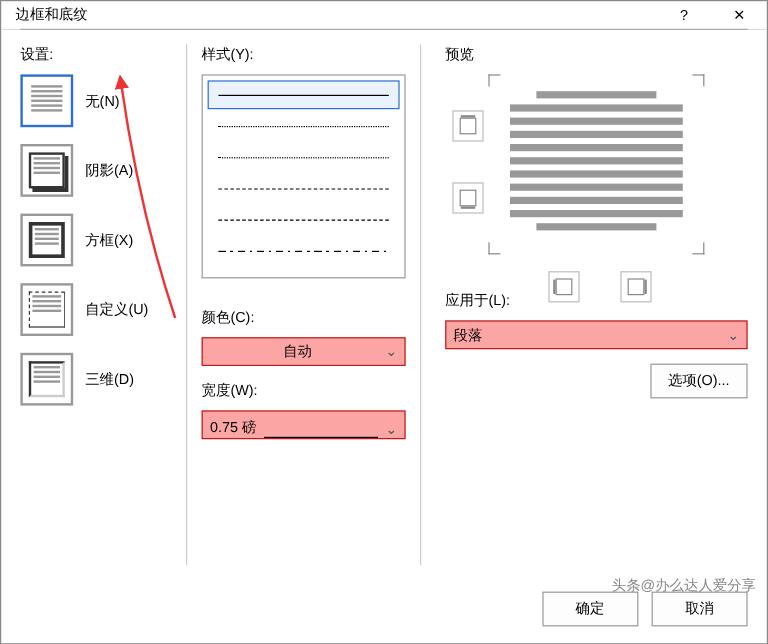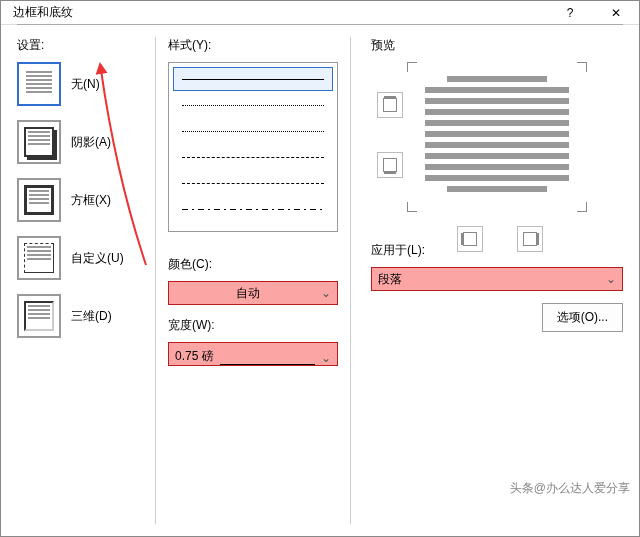--- a/index.html
+++ b/index.html
@@ -238,15 +238,19 @@
       <defs>
           <marker id="ah" markerWidth="8" markerHeight="8" refX="2" refY="3" orient="auto">
             <path d="M0,0 L6,3 L0,6 Z" fill="#e33"></path>
           </marker>
         </defs>
       <path d="M55,210 Q25,120 10,15" stroke="#e33" stroke-width="2" fill="none" marker-end="url(#ah)"></path>
     </svg>
 
   </div>
 
+  <div class="footer">
+    <span class="btn">确定</span>
+    <span class="btn">取消</span>
+  </div>
 
   <div class="watermark">头条@办么达人爱分享</div>
 </div>
 
 </body></html>

